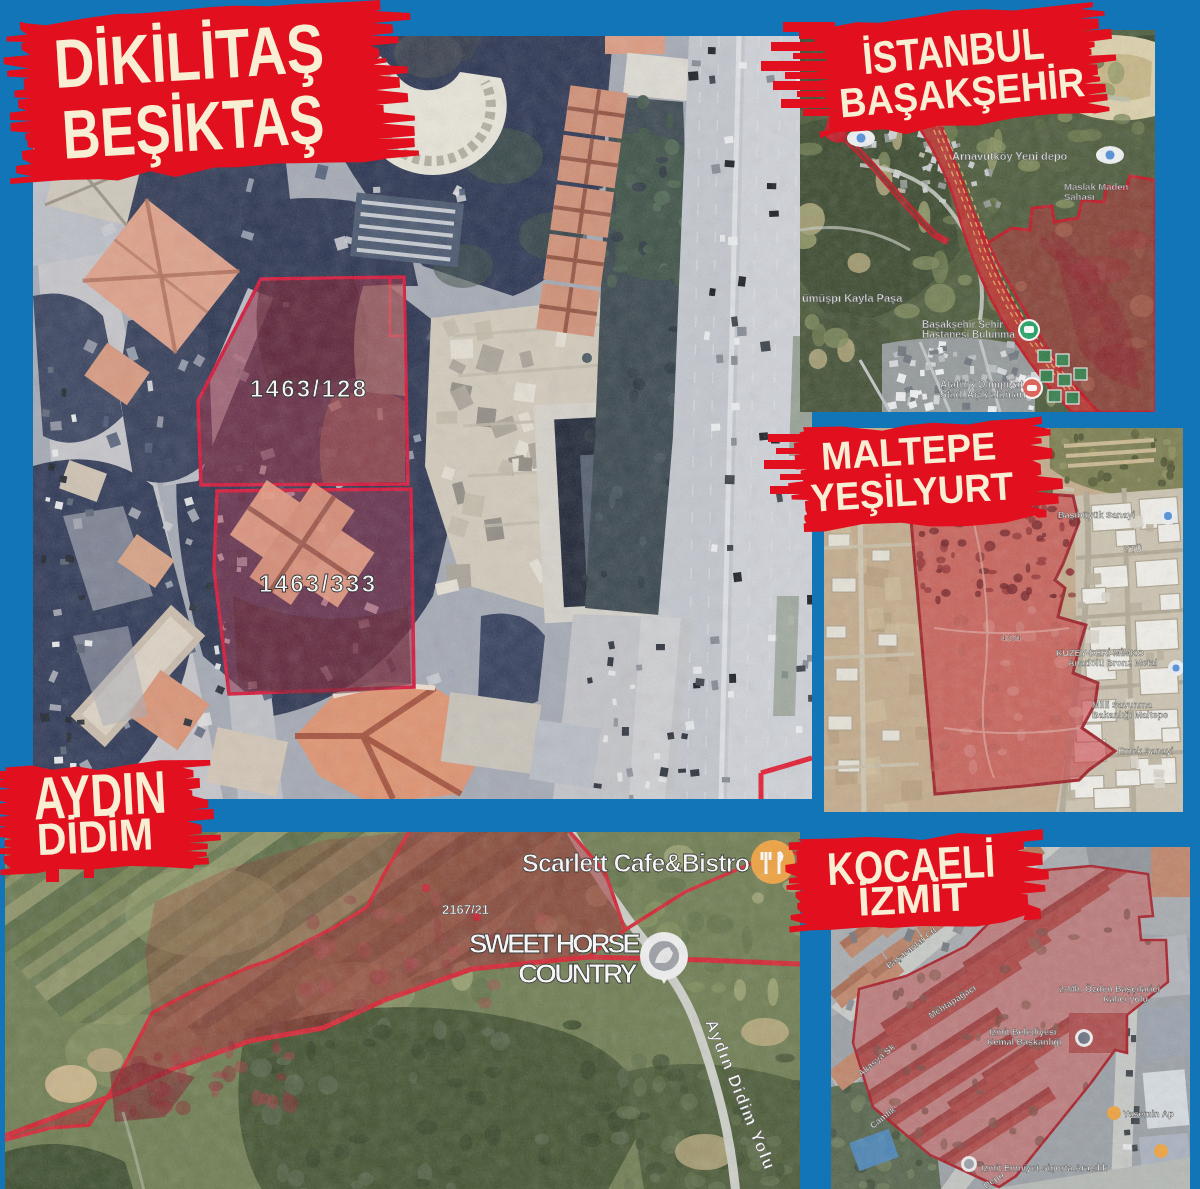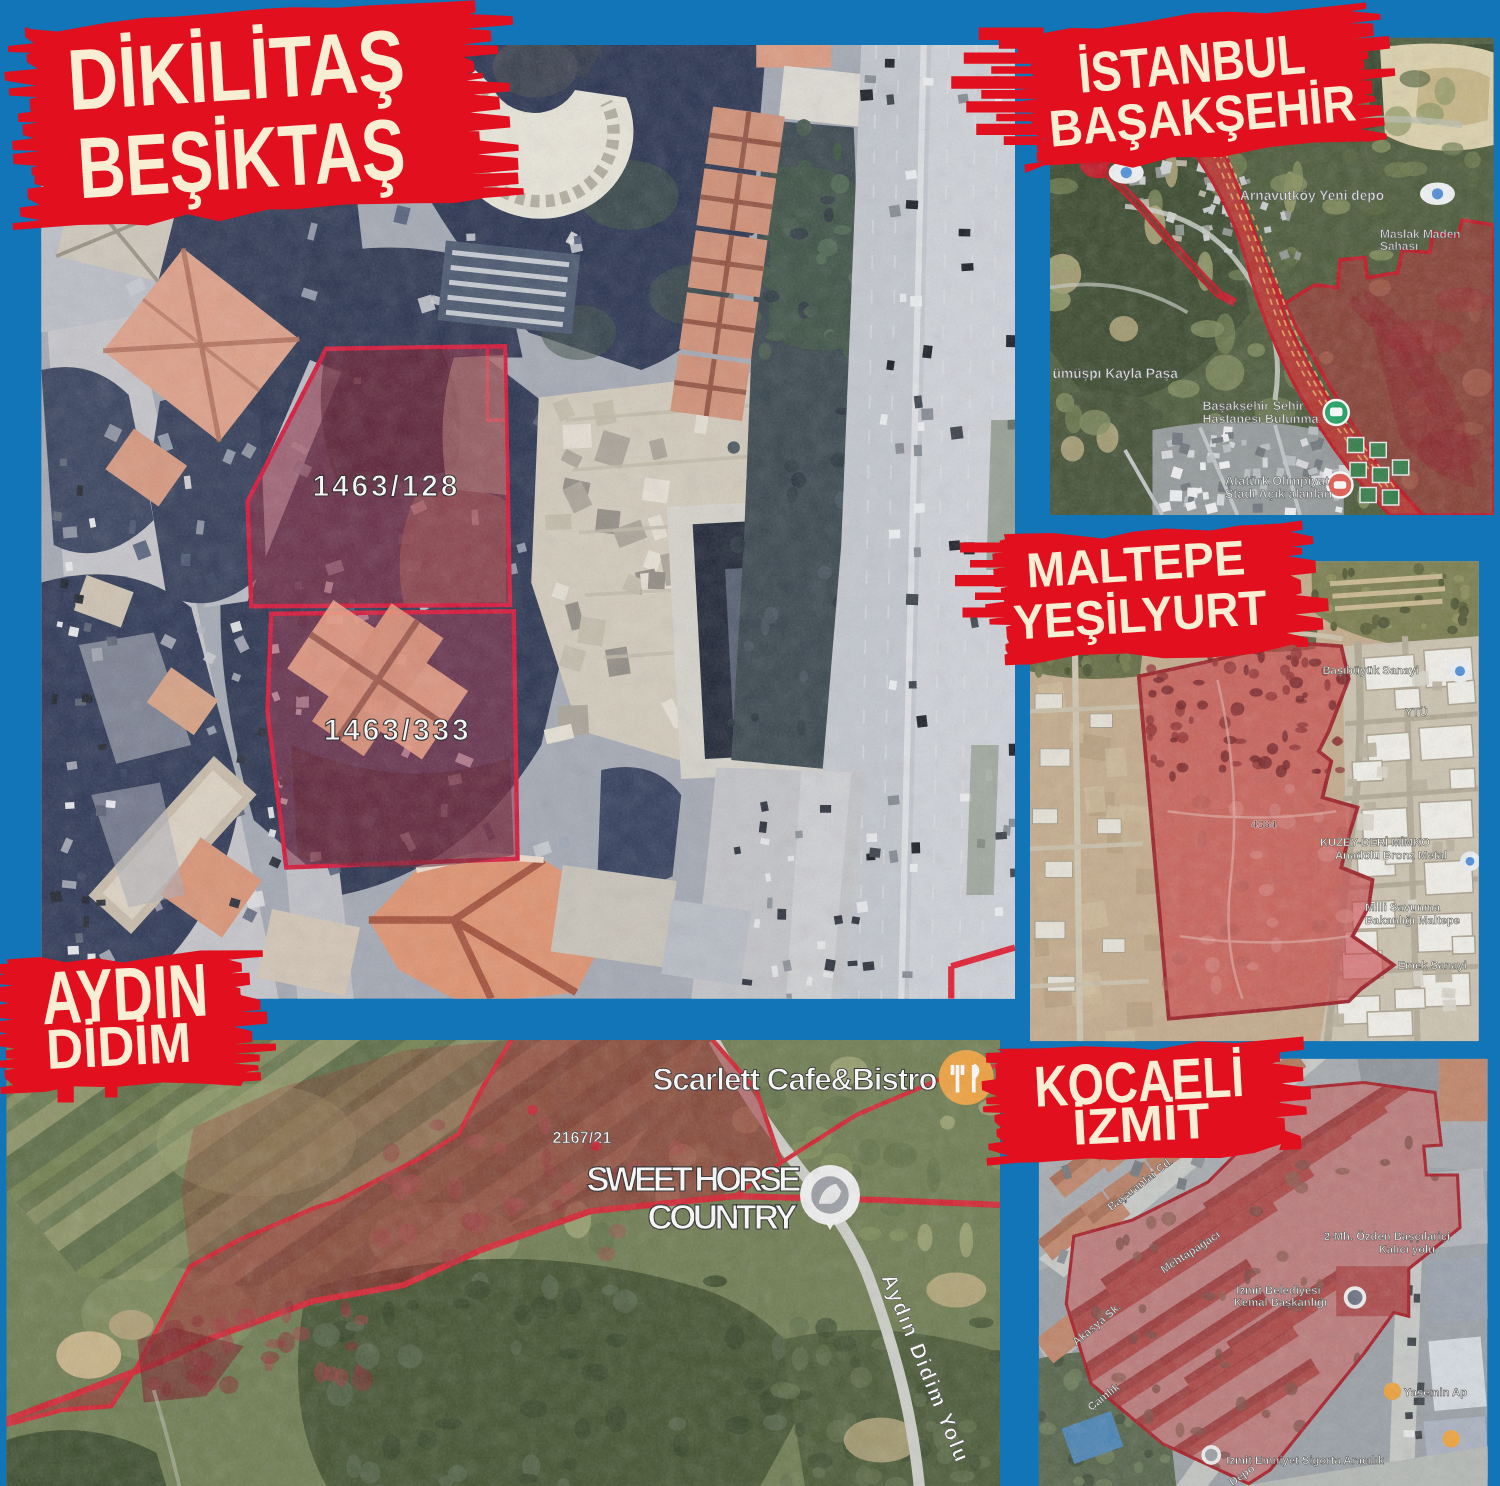--- a/index.html
+++ b/index.html
@@ -458,21 +458,21 @@
         <rect x="245" y="448" width="50" height="114" fill="#e3957a"></rect>
         <path d="M205,505 L335,505 M270,448 L270,562" stroke="#a35948" stroke-width="5"></path>
       </g>
       <path d="M200,560 Q290,600 375,570 L378,648 Q280,668 205,650 Z" fill="#5c1d2e" opacity="0.55"></path>
       <text x="275" y="361" font-family="Liberation Sans,sans-serif" font-size="24" font-weight="bold" fill="#ffffff" stroke="#222222" stroke-width="0.9" text-anchor="middle" textLength="116">1463/128</text>
       <text x="284" y="556" font-family="Liberation Sans,sans-serif" font-size="24" font-weight="bold" fill="#ffffff" stroke="#222222" stroke-width="0.9" text-anchor="middle" textLength="116">1463/333</text>
       <path d="M728,737 L779,722 M728,737 L728,763" stroke="#e41a30" stroke-width="5" fill="none"></path>
       <rect width="779" height="763" filter="url(#blotp1)" opacity="0.5"></rect>
       <rect width="779" height="763" filter="url(#grainp1)" opacity="0.45"></rect>
     </svg></div>
-<div class="p" style="left:840px;top:30px"><svg width="355" height="382" viewBox="0 0 355 382" xmlns="http://www.w3.org/2000/svg">
+<div class="p" style="left:800px;top:30px"><svg width="355" height="382" viewBox="0 0 355 382" xmlns="http://www.w3.org/2000/svg">
       <defs>
         <filter id="blotp2" x="0" y="0" width="100%" height="100%">
 <feTurbulence type="fractalNoise" baseFrequency="0.1" numOctaves="3" seed="9"></feTurbulence>
 <feColorMatrix type="saturate" values="0.15"></feColorMatrix>
 <feComponentTransfer>
             <feFuncA type="linear" slope="0.33" intercept="0"></feFuncA>
           </feComponentTransfer>
 </filter>
 <filter id="grainp2" x="0" y="0" width="100%" height="100%">
 <feTurbulence type="fractalNoise" baseFrequency="0.5" numOctaves="2" seed="14"></feTurbulence>
@@ -698,21 +698,21 @@
         <text x="264" y="170" font-size="9.5">Sahası</text>
         <text x="2" y="272" font-size="11">ümüşpı Kayla Paşa</text>
         <text x="122" y="298" font-size="10">Başakşehir Şehir</text>
         <text x="122" y="308" font-size="10">Hastanesi Bulunma</text>
         <text x="140" y="358" font-size="10">Atatürk Olimpiyat</text>
         <text x="140" y="368" font-size="10">Stadı Açık alanları</text>
       </g>
       <rect width="355" height="382" filter="url(#blotp2)" opacity="0.5"></rect>
       <rect width="355" height="382" filter="url(#grainp2)" opacity="0.45"></rect>
     </svg></div>
-<div class="p" style="left:824px;top:449px"><svg width="359" height="384" viewBox="0 0 359 384" xmlns="http://www.w3.org/2000/svg">
+<div class="p" style="left:824px;top:428px"><svg width="359" height="384" viewBox="0 0 359 384" xmlns="http://www.w3.org/2000/svg">
       <defs>
         <filter id="blotp3" x="0" y="0" width="100%" height="100%">
 <feTurbulence type="fractalNoise" baseFrequency="0.1" numOctaves="3" seed="13"></feTurbulence>
 <feColorMatrix type="saturate" values="0.15"></feColorMatrix>
 <feComponentTransfer>
             <feFuncA type="linear" slope="0.30000000000000004" intercept="0"></feFuncA>
           </feComponentTransfer>
 </filter>
 <filter id="grainp3" x="0" y="0" width="100%" height="100%">
 <feTurbulence type="fractalNoise" baseFrequency="0.5" numOctaves="2" seed="18"></feTurbulence>

